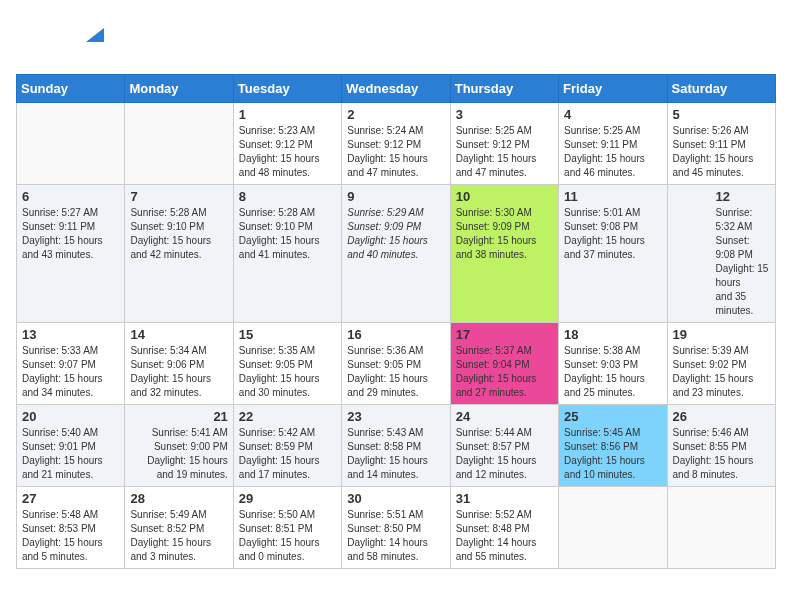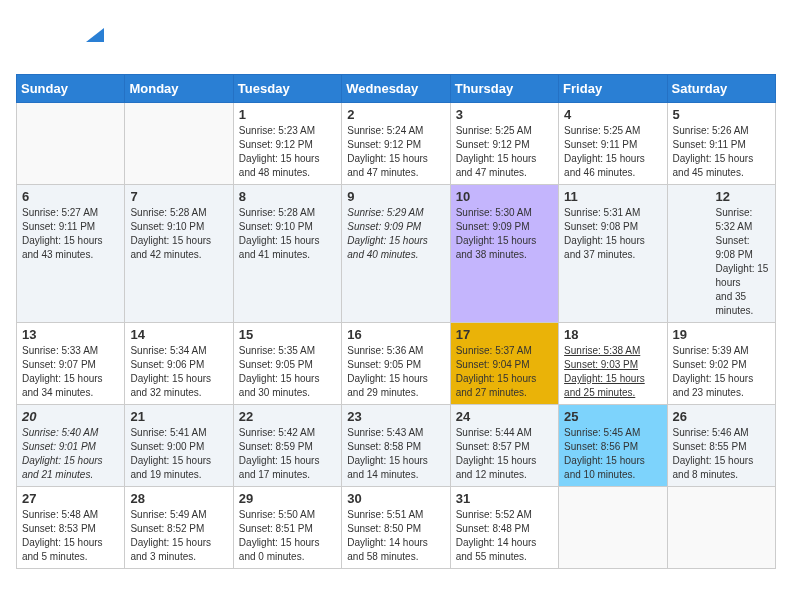--- a/index.html
+++ b/index.html
@@ -190,30 +190,30 @@
 Daylight: 15 hours
 and 41 minutes.</div>
         </td>
         <td style="background: rgb(240, 244, 248);">
           <span class="day-num">9</span>
           <div class="day-info" style="white-space: pre-line; font-style: italic;">Sunrise: 5:29 AM
 Sunset: 9:09 PM
 Daylight: 15 hours
 and 40 minutes.</div>
         </td>
-        <td style="background: #c4b5fd;">
+        <td style="background: #bef264;">
           <span class="day-num">10</span>
           <div class="day-info" style="white-space: pre-line;">Sunrise: 5:30 AM
 Sunset: 9:09 PM
 Daylight: 15 hours
 and 38 minutes.</div>
         </td>
         <td style="background: rgb(240, 244, 248);">
           <span class="day-num">11</span>
-          <div class="day-info" style="white-space: pre-line;">Sunrise: 5:31 AM
+          <div class="day-info" style="white-space: pre-line;">Sunrise: 5:01 AM
 Sunset: 9:08 PM
 Daylight: 15 hours
 and 37 minutes.</div>
         </td>
         <td style="background: rgb(240, 244, 248); padding-left: 48px;">
           <span class="day-num">12</span>
           <div class="day-info" style="white-space: pre-line;">Sunrise: 5:32 AM
 Sunset: 9:08 PM
 Daylight: 15 hours
 and 35 minutes.</div>
@@ -241,51 +241,51 @@
 Daylight: 15 hours
 and 30 minutes.</div>
         </td>
         <td style="background: rgb(255, 255, 255);">
           <span class="day-num">16</span>
           <div class="day-info" style="white-space: pre-line;">Sunrise: 5:36 AM
 Sunset: 9:05 PM
 Daylight: 15 hours
 and 29 minutes.</div>
         </td>
-        <td style="background: #eab308;">
+        <td style="background: #ec4899;">
           <span class="day-num">17</span>
           <div class="day-info" style="white-space: pre-line;">Sunrise: 5:37 AM
 Sunset: 9:04 PM
 Daylight: 15 hours
 and 27 minutes.</div>
         </td>
         <td style="background: rgb(255, 255, 255);">
           <span class="day-num">18</span>
-          <div class="day-info" style="white-space: pre-line; text-decoration: underline;">Sunrise: 5:38 AM
+          <div class="day-info" style="white-space: pre-line;">Sunrise: 5:38 AM
 Sunset: 9:03 PM
 Daylight: 15 hours
 and 25 minutes.</div>
         </td>
         <td style="background: rgb(255, 255, 255);">
           <span class="day-num">19</span>
           <div class="day-info" style="white-space: pre-line;">Sunrise: 5:39 AM
 Sunset: 9:02 PM
 Daylight: 15 hours
 and 23 minutes.</div>
         </td>
       </tr>
       <tr>
-        <td style="background: rgb(240, 244, 248); font-style: italic;">
+        <td style="background: rgb(240, 244, 248);">
           <span class="day-num">20</span>
           <div class="day-info" style="white-space: pre-line;">Sunrise: 5:40 AM
 Sunset: 9:01 PM
 Daylight: 15 hours
 and 21 minutes.</div>
         </td>
-        <td style="background: rgb(240, 244, 248);">
+        <td style="background: rgb(240, 244, 248); text-align: right;">
           <span class="day-num">21</span>
           <div class="day-info" style="white-space: pre-line;">Sunrise: 5:41 AM
 Sunset: 9:00 PM
 Daylight: 15 hours
 and 19 minutes.</div>
         </td>
         <td style="background: rgb(240, 244, 248);">
           <span class="day-num">22</span>
           <div class="day-info" style="white-space: pre-line;">Sunrise: 5:42 AM
 Sunset: 8:59 PM

